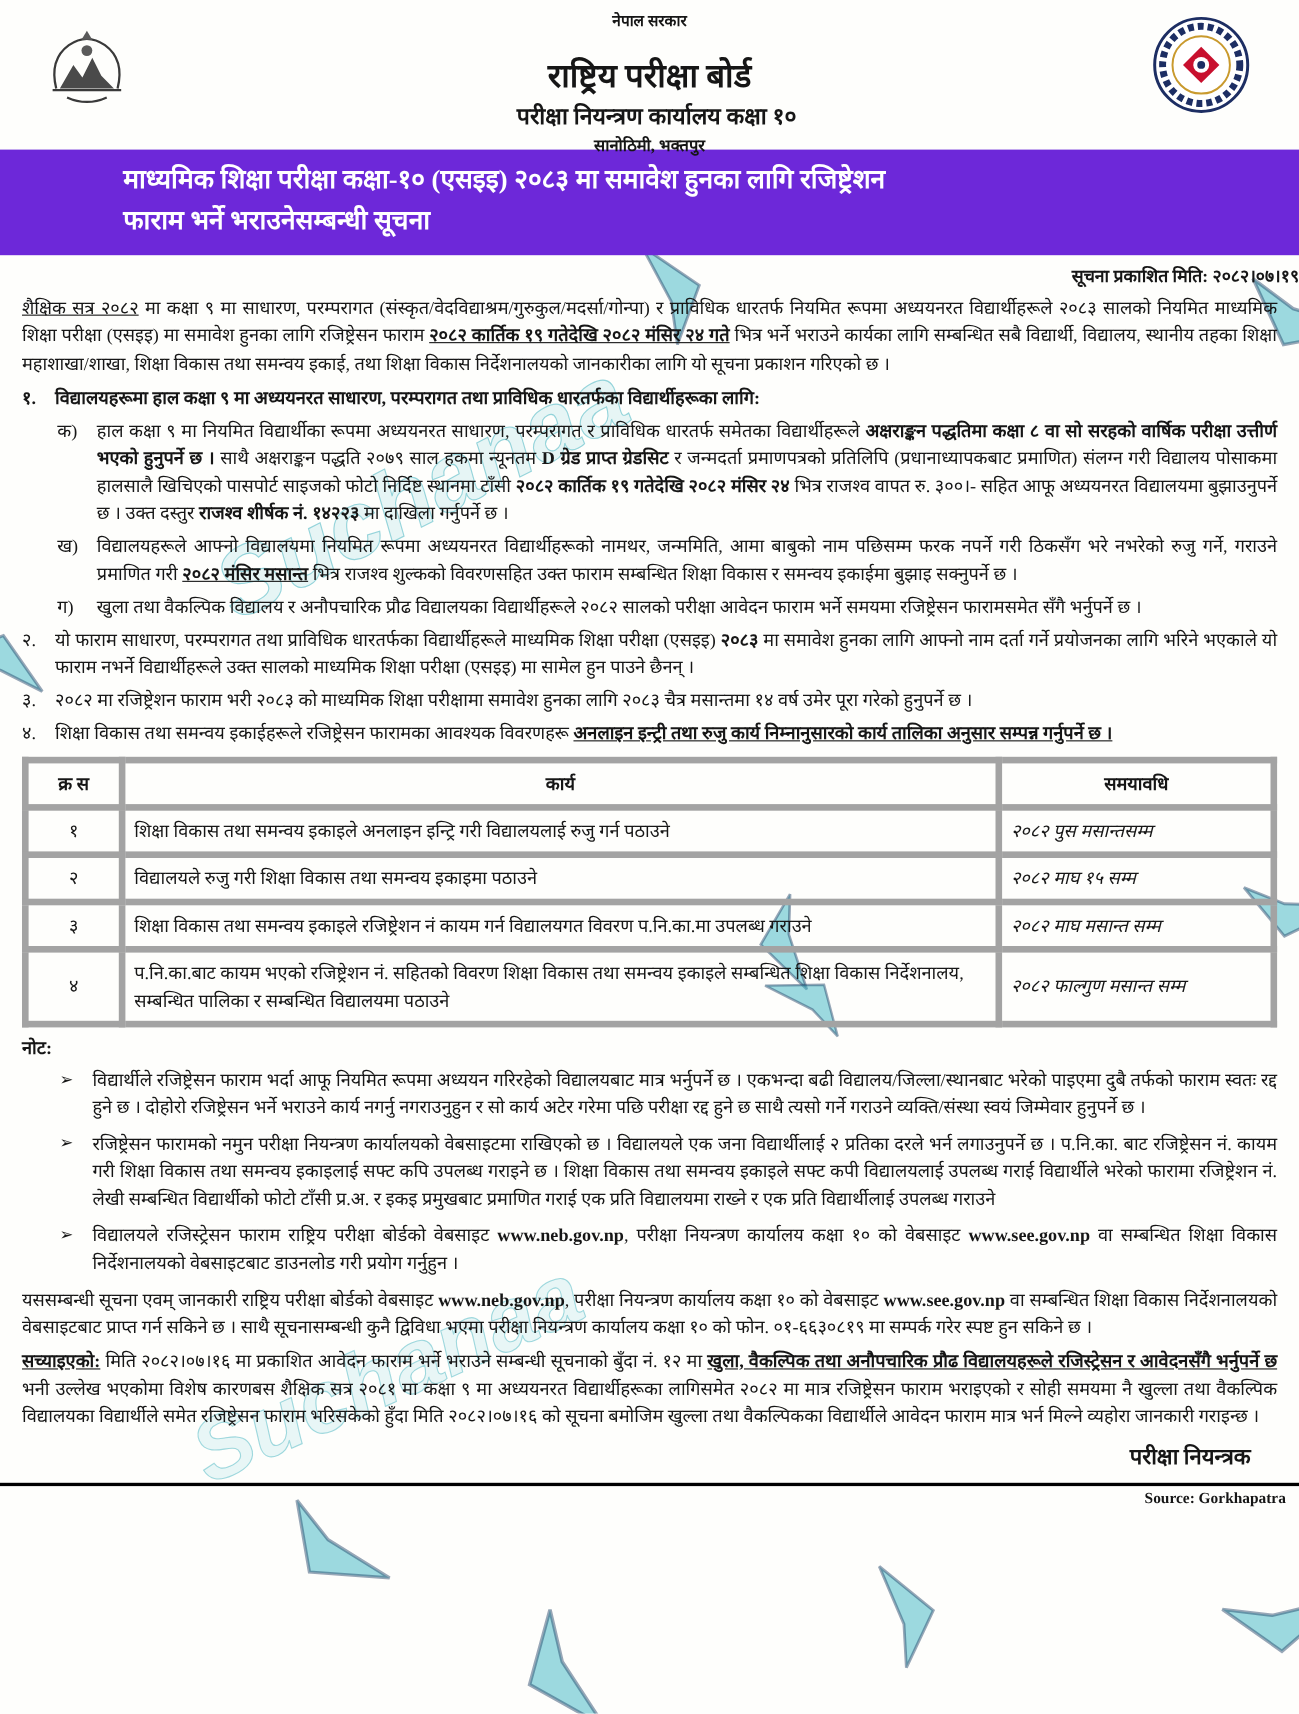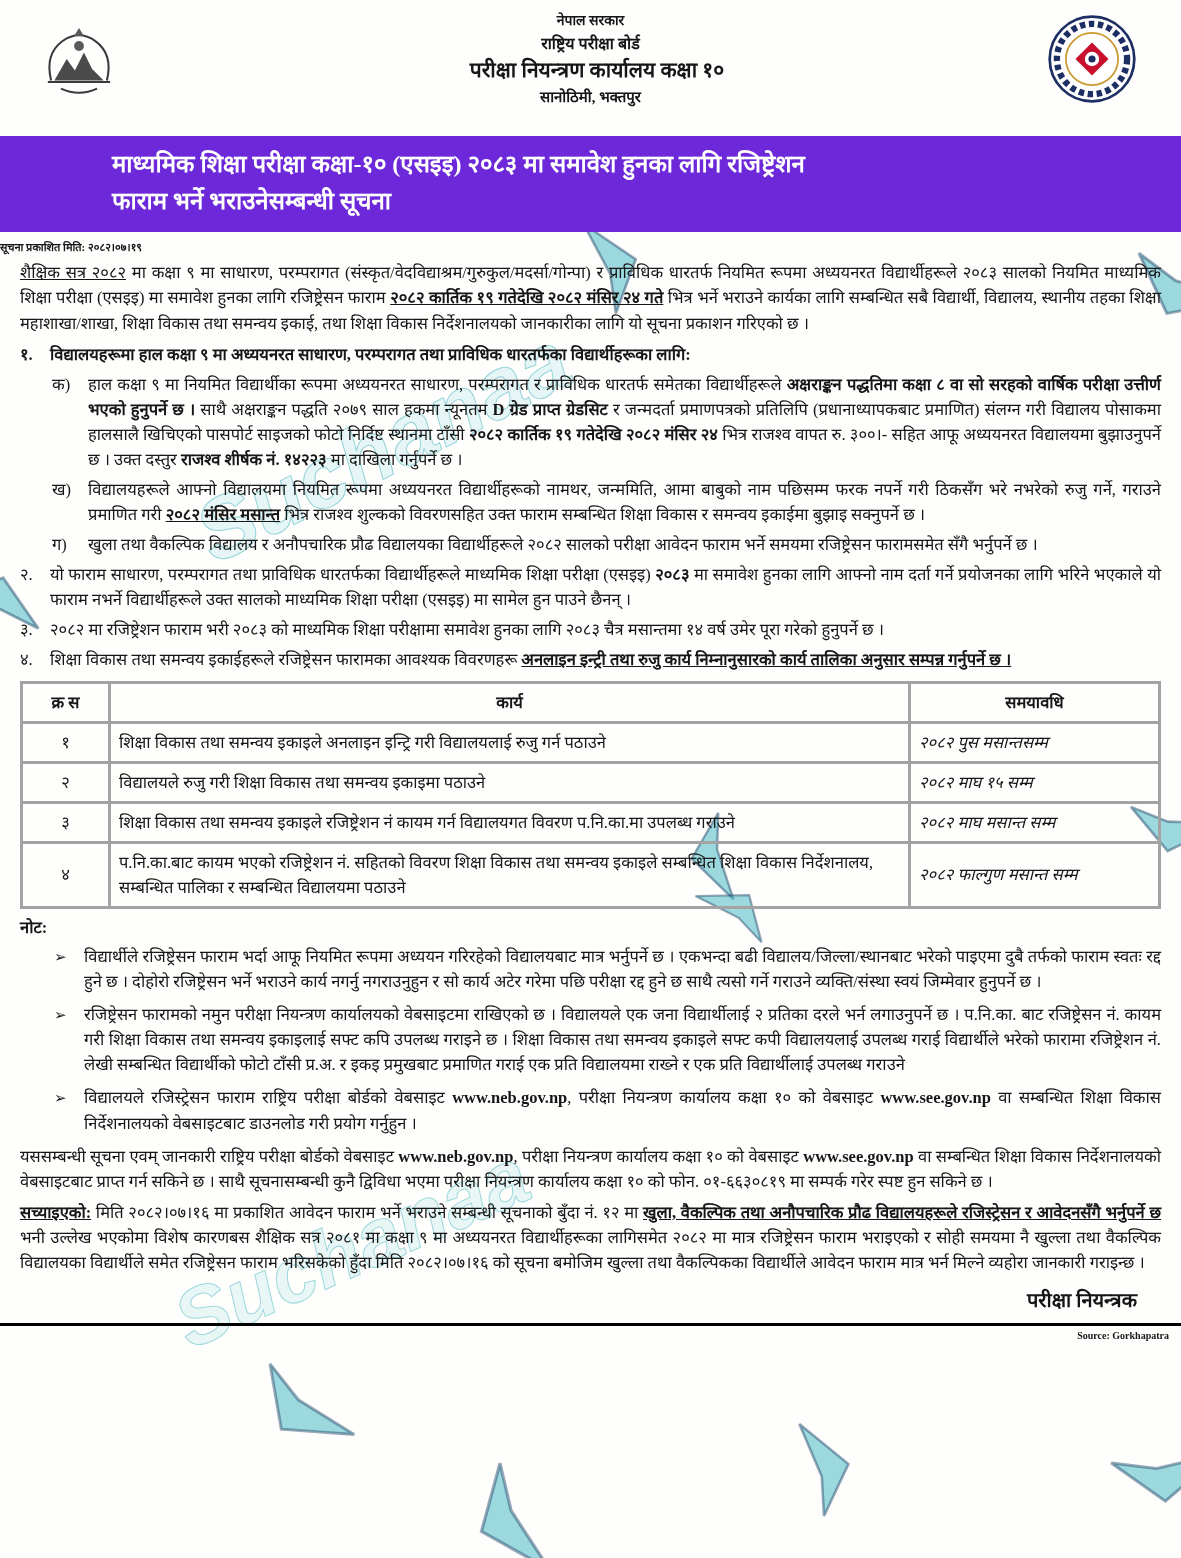--- a/index.html
+++ b/index.html
@@ -10,57 +10,57 @@
   .wm-layer { position:absolute; inset:0; z-index:1; pointer-events:none; }
   .content { position:relative; z-index:2; }
 
   
   .doc-header { position:relative; height:136px; }
   .emblem { position:absolute; top:20px; }
   .emblem.left { left:38px; }
   .emblem.right { right:44px; top:14px; }
   .head-lines { text-align:center; padding-top:12px; line-height:1.35; }
   .h-gov { font-size:14px; font-weight:700; }
-  .h-board { font-size:16px; font-weight:700; margin-top:2px; }
+  .h-board { font-size:30px; font-weight:700; margin-top:19px; }
   .h-office { font-size:21px; font-weight:700; margin-top:2px;margin-left:13px; }
   .h-addr { font-size:15px; font-weight:700; margin-top:2px; }
 
   
   .banner { background:#6d28d9; color:#ffffff; padding:10px 20px 12px 112px;
             font-weight:700; font-size:24px; line-height:1.55; }
 
-  .published { text-align:left; font-weight:700; font-size:11px; margin:7px 0 6px; }
+  .published { text-align:right; font-weight:700; font-size:16px; margin:7px 0 6px; }
 
   .doc-body { padding:0 20px; font-size:16.5px; line-height:1.52; }
   .p { text-align:justify; margin:3px 0 6px; }
   .li { display:flex; margin:3px 0 5px; }
   .li .mk { flex:0 0 30px; }
   .li.lvl1 .mk { font-weight:700; }
   .li.lvl2 { padding-left:32px; }
   .li.lvl2 .mk { flex:0 0 36px; }
   .li .tx { flex:1; text-align:justify; }
   .seg-b { font-weight:700; }
   .seg-u { text-decoration:underline; }
 
   table.schedule { width:100%; border-collapse:collapse; margin:8px 0 6px;
                    font-size:16.5px; }
-  table.schedule th, table.schedule td { border:3px solid #a3a3a3; padding:6px 8px; }
+  table.schedule th, table.schedule td { border:6px solid #a3a3a3; padding:6px 8px; }
   table.schedule th { font-weight:700; text-align:center; }
   td.c { text-align:center; width:88px; }
   td.dur { width:250px;font-style:italic; }
 
   .note-title { font-weight:700; margin:6px 0 2px; }
   .note-item { display:flex; margin:4px 0 8px; padding-left:34px; }
   .note-item .mk { flex:0 0 30px; font-size:15px; padding-top:2px; }
   .note-item .tx { flex:1; text-align:justify; }
 
   .signature { text-align:right; font-weight:700; font-size:20px; margin:10px 24px 8px 0; }
 
   .footer-rule { border-top:3px solid #000; margin:6px 0 2px; }
-  .source { text-align:right; font-size:10px; font-weight:700; padding:2px 12px 8px 0; }
+  .source { text-align:right; font-size:14px; font-weight:700; padding:2px 12px 8px 0; }
 
   .wm-text { font-family:"Liberation Sans","DejaVu Sans",sans-serif; font-weight:700; font-style:italic; }
 </style>
 </head>
 <body>
 
 <div class="page">
 
   <div class="wm-layer">
     <svg width="1181" height="1558" viewBox="0 0 1181 1558">

